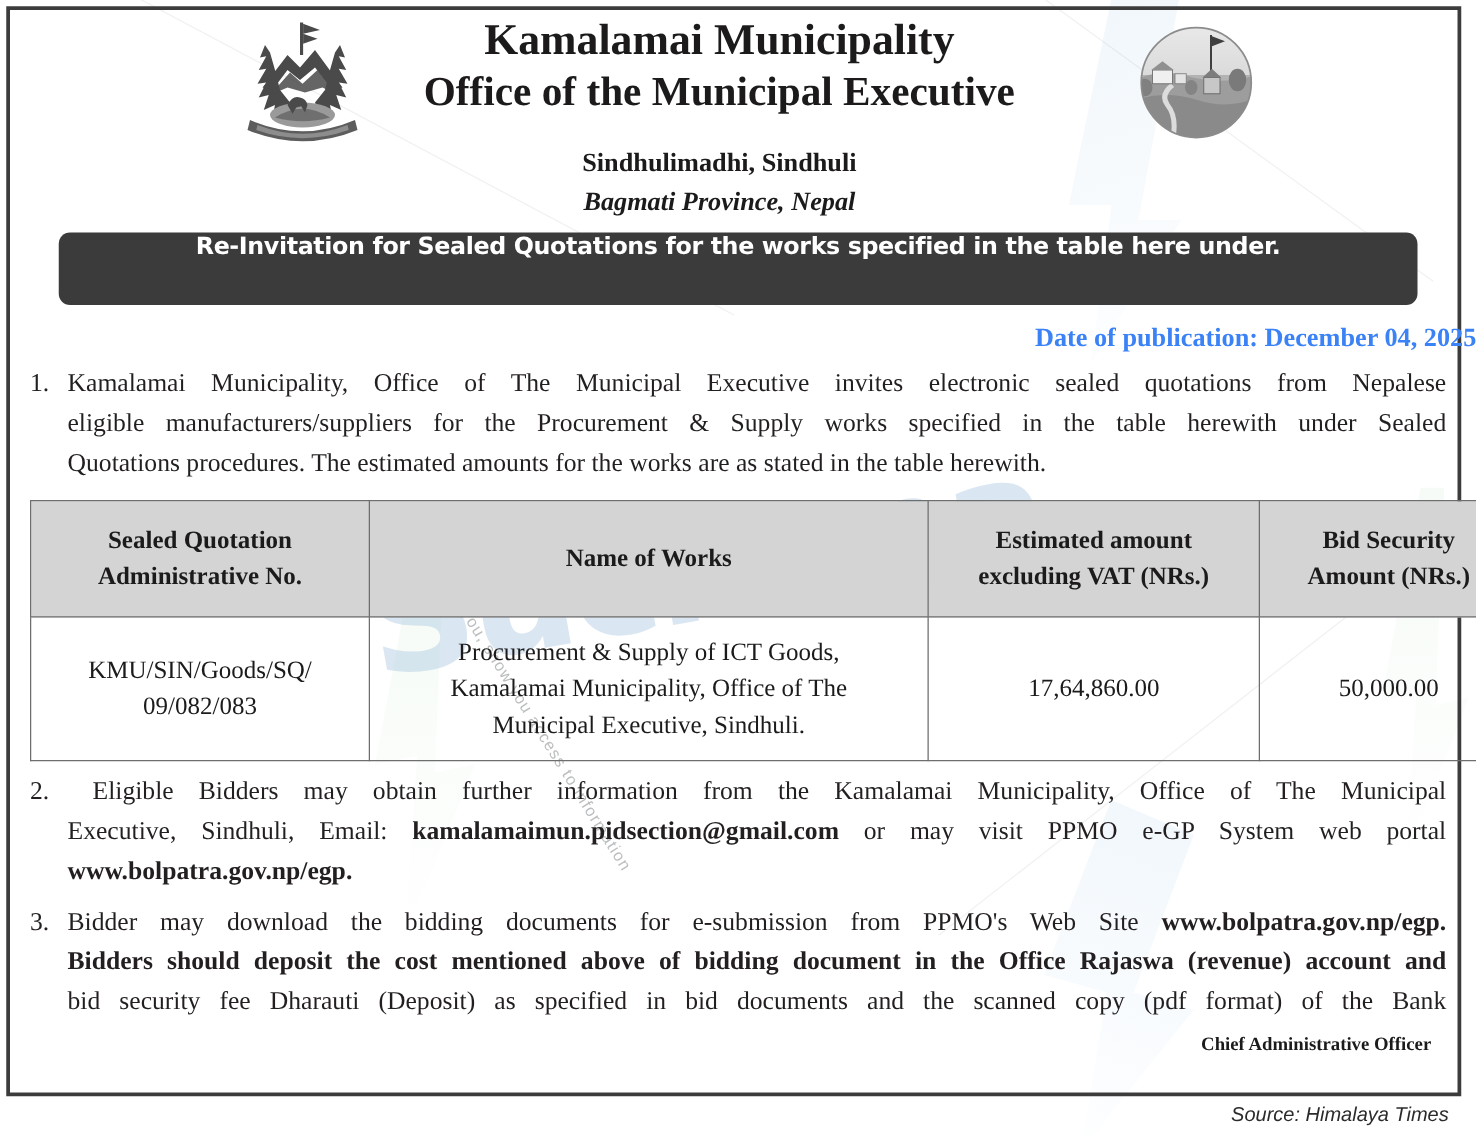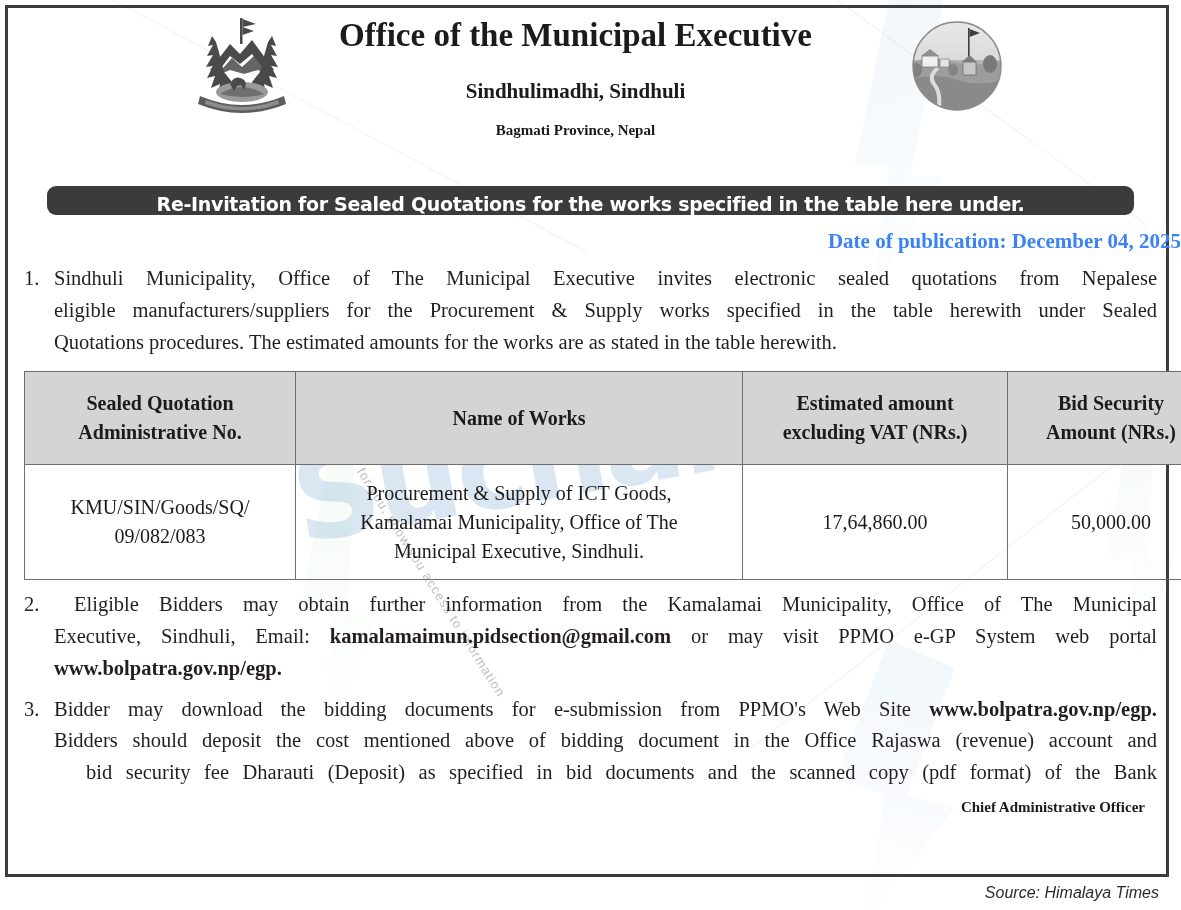--- a/index.html
+++ b/index.html
@@ -145,35 +145,36 @@
     color: #1c1a1b;
   }
   .org-addr1 {
     font-size: 21px;
     font-weight: 700;
     line-height: 1.35;
     margin-top: 20px;
     color: #1c1a1b;
   }
   .org-addr2 {
-    font-size: 15px;
+    font-size: 21px;
     font-weight: 700;
     line-height: 1.35;
-    margin-top: 15px;
-    color: #1c1a1b;
+    margin-top: 3px;
+    color: #1c1a1b;
+    font-style: italic;
   }
 
   
   .banner {
     margin: 6px 47px 12px 47px;
     background: #3b3b3b;
     border-radius: 9px;
-    height: 29px;
+    height: 58px;
     display: flex;
-    align-items: flex-end;
+    align-items: flex-start;
     justify-content: center;
   }
   .banner-text {
     color: #ffffff;
     font-family: "DejaVu Sans", sans-serif;
     font-weight: 700;
     font-size: 19px;
     letter-spacing: -0.3px;
     white-space: nowrap;
   }
@@ -340,36 +341,37 @@
 
           <ellipse cx="82" cy="44" rx="7" ry="9" fill="#7a7a7a"></ellipse>
           <ellipse cx="45" cy="50" rx="5" ry="6" fill="#848484"></ellipse>
           <ellipse cx="8" cy="50" rx="6" ry="7" fill="#808080"></ellipse>
         </g>
         <ellipse cx="49" cy="46" rx="44" ry="44" fill="none" stroke="#8c8c8c" stroke-width="1.4"></ellipse>
       </svg>
     </div>
 
     <div class="header-titles">
+      <div class="org-name">Kamalamai Municipality</div>
       <div class="org-office">Office of the Municipal Executive</div>
       <div class="org-addr1">Sindhulimadhi, Sindhuli</div>
       <div class="org-addr2">Bagmati Province, Nepal</div>
     </div>
   </div>
 
   <div class="banner">
     <span class="banner-text">Re-Invitation for Sealed Quotations for the works specified in the table here under.</span>
   </div>
 
   <div class="pub-date">Date of publication: December 04, 2025</div>
 
   <div class="clause">
     <div class="clause-num">1.</div>
     <div class="clause-body justified-all">
-      <span style="text-align:justify;text-align-last:justify;">Sindhuli Municipality, Office of The Municipal Executive invites electronic sealed quotations from Nepalese</span>
+      <span style="text-align:justify;text-align-last:justify;">Kamalamai Municipality, Office of The Municipal Executive invites electronic sealed quotations from Nepalese</span>
       <span style="text-align:justify;text-align-last:justify;">eligible manufacturers/suppliers for the Procurement &amp; Supply works specified in the table herewith under Sealed</span>
       <span>Quotations procedures. The estimated amounts for the works are as stated in the table herewith.</span>
     </div>
   </div>
 
   <div class="tbl-wrap">
     <table class="works">
       <thead>
         <tr>
           <th class="col-id">
@@ -413,22 +415,22 @@
       <span style="text-align:justify;text-align-last:justify;margin-left:20px;">Eligible Bidders may obtain further information from the Kamalamai Municipality, Office of The Municipal</span>
       <span style="text-align:justify;text-align-last:justify;"><span>Executive, Sindhuli, Email: </span><span class="b">kamalamaimun.pidsection@gmail.com</span><span> or may visit PPMO e-GP System web portal</span></span>
       <span><span class="b">www.bolpatra.gov.np/egp</span><span class="b">.</span></span>
     </div>
   </div>
 
   <div class="clause">
     <div class="clause-num">3.</div>
     <div class="clause-body justified-all">
       <span style="text-align:justify;text-align-last:justify;"><span>Bidder may download the bidding documents for e-submission from PPMO's Web Site </span><span class="b">www.bolpatra.gov.np/egp.</span></span>
-      <span style="text-align:justify;text-align-last:justify;">Bidders should deposit the cost mentioned above of bidding document in the Office Rajaswa (revenue) account and</span>
-      <span style="text-align:justify;text-align-last:justify;margin-left:32px;">bid security fee Dharauti (Deposit) as specified in bid documents and the scanned copy (pdf format) of the Bank</span>
+      <span style="text-align:justify;text-align-last:justify;font-weight:bold;">Bidders should deposit the cost mentioned above of bidding document in the Office Rajaswa (revenue) account and</span>
+      <span style="text-align:justify;text-align-last:justify;">bid security fee Dharauti (Deposit) as specified in bid documents and the scanned copy (pdf format) of the Bank</span>
     </div>
   </div>
 
   <div class="signature">Chief Administrative Officer</div>
 
 </div>
 
 <div class="source">Source: Himalaya Times</div>
 
 </body></html>

